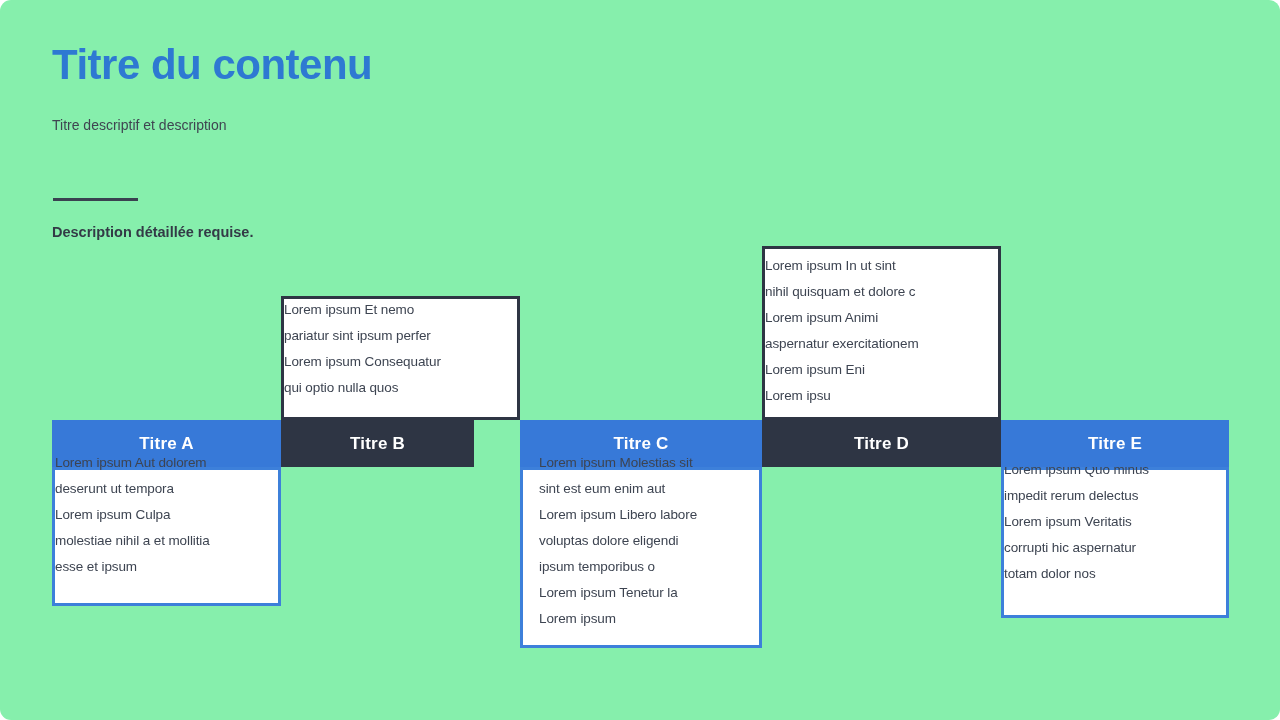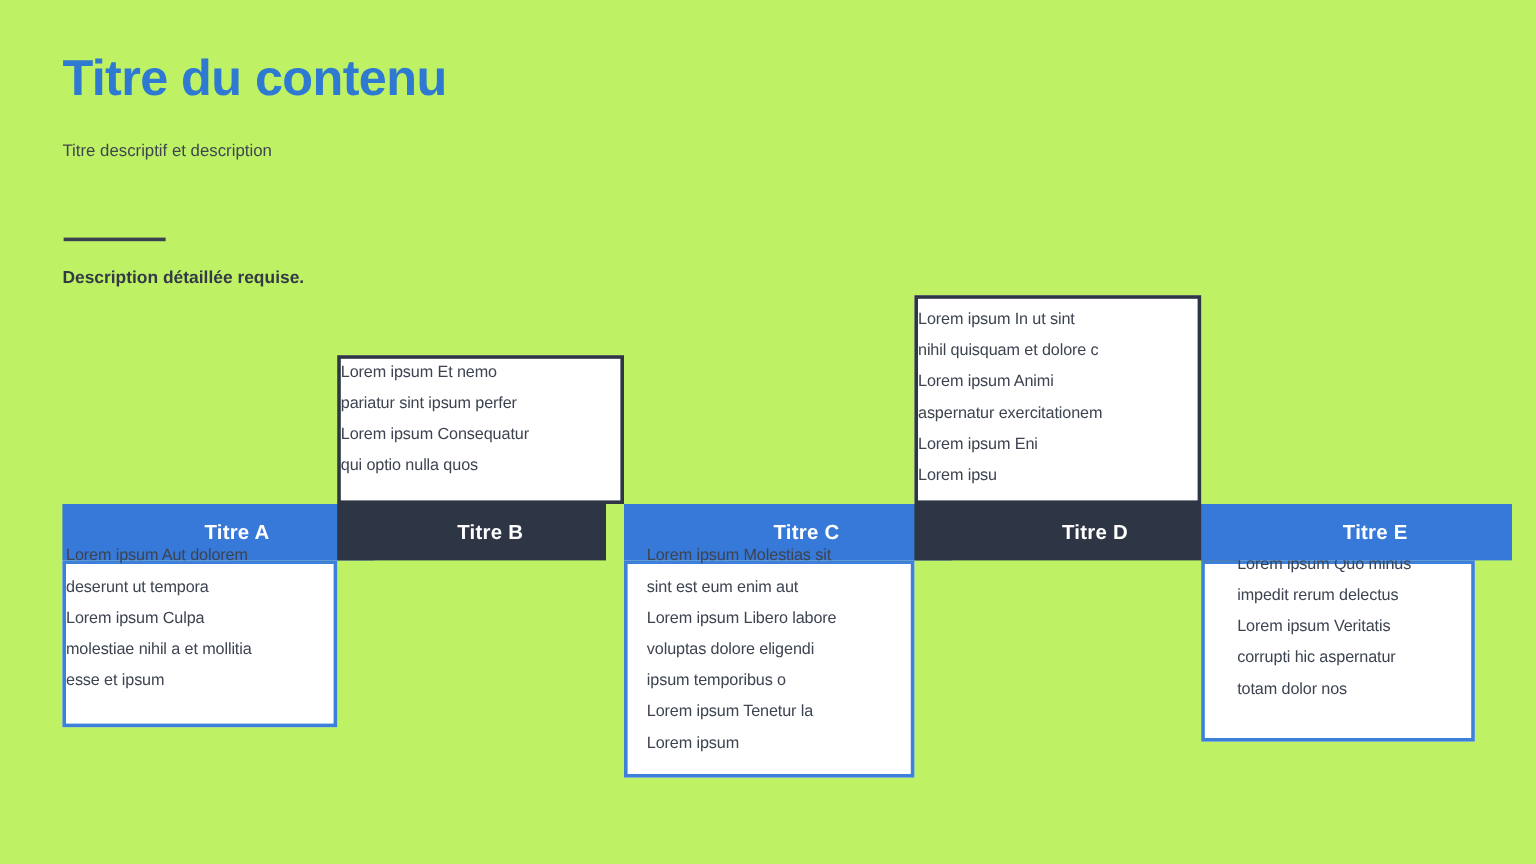--- a/index.html
+++ b/index.html
@@ -1,18 +1,19 @@
 <!DOCTYPE html>
 <html style="--title-blue: #2e79d2; --band-blue: #3779d8; --band-dark: #2e3544; --border-blue: #3d80da; --body-text: #3d4451;"><head>
 <meta charset="utf-8">
 <style>
   html,body{margin:0;padding:0;background:#fff;}
   .stage{
-    position:relative;width:1280px;height:720px;background:#bef264;overflow:hidden;
+    position:relative;width:1280px;height:720px;background:#86efac;overflow:hidden;
     font-family:"Liberation Sans","DejaVu Sans",sans-serif;
+    border-radius:11px;
   }
   .page-title{
     position:absolute;left:52px;top:42px;margin:0;
     font-size:42px;line-height:46px;font-weight:700;letter-spacing:-0.5px;
     color:var(--title-blue,#2e79d2);
   }
   .page-subtitle{
     position:absolute;left:52px;top:115px;margin:0;
     font-size:14px;line-height:20px;color:#3f4551;
   }
@@ -20,21 +21,21 @@
     position:absolute;left:53px;top:198px;width:85px;height:3px;
     background:#3a4150;
   }
   .section-desc{
     position:absolute;left:52px;top:223px;margin:0;
     font-size:14.5px;line-height:19px;font-weight:700;color:#333a46;
   }
   .timeline{position:absolute;left:0;top:0;width:1280px;height:720px;}
   .band-seg{
     position:absolute;top:420px;height:47px;z-index:2;
-    display:flex;align-items:center;justify-content:center;padding-left:31px;
+    display:flex;align-items:center;justify-content:center;
   }
   .band-seg.blue{background:var(--band-blue,#3779d8);}
   .band-seg.dark{background:var(--band-dark,#2e3544);}
   .band-label{
     color:#ffffff;font-weight:700;font-size:17px;letter-spacing:0.2px;
   }
   .col-box{
     position:absolute;background:#ffffff;box-sizing:border-box;z-index:1;
   }
   .col-box.blue{border:3px solid var(--border-blue,#3d80da);}
@@ -100,21 +101,21 @@
         <p>nihil quisquam et dolore c</p>
         <p>Lorem ipsum Animi</p>
         <p>aspernatur exercitationem</p>
         <p>Lorem ipsum Eni</p>
         <p>Lorem ipsu</p>
       </div>
       <div class="band-seg blue" style="left: 1001px; width: 228px;">
         <span class="band-label">Titre E</span>
       </div>
       <div class="col-box blue" style="left: 1001px; top: 467px; width: 228px; height: 151px;"></div>
-      <div class="col-text under" style="left: 1004px; top: 457px; width: 222px; margin-left: 27px;">
+      <div class="col-text under" style="left: 1004px; top: 457px; width: 222px;">
         <p>Lorem ipsum Quo minus</p>
         <p>impedit rerum delectus</p>
         <p>Lorem ipsum Veritatis</p>
         <p>corrupti hic aspernatur</p>
         <p>totam dolor nos</p>
       </div>
     </div>
 </div>
 
 </body></html>

